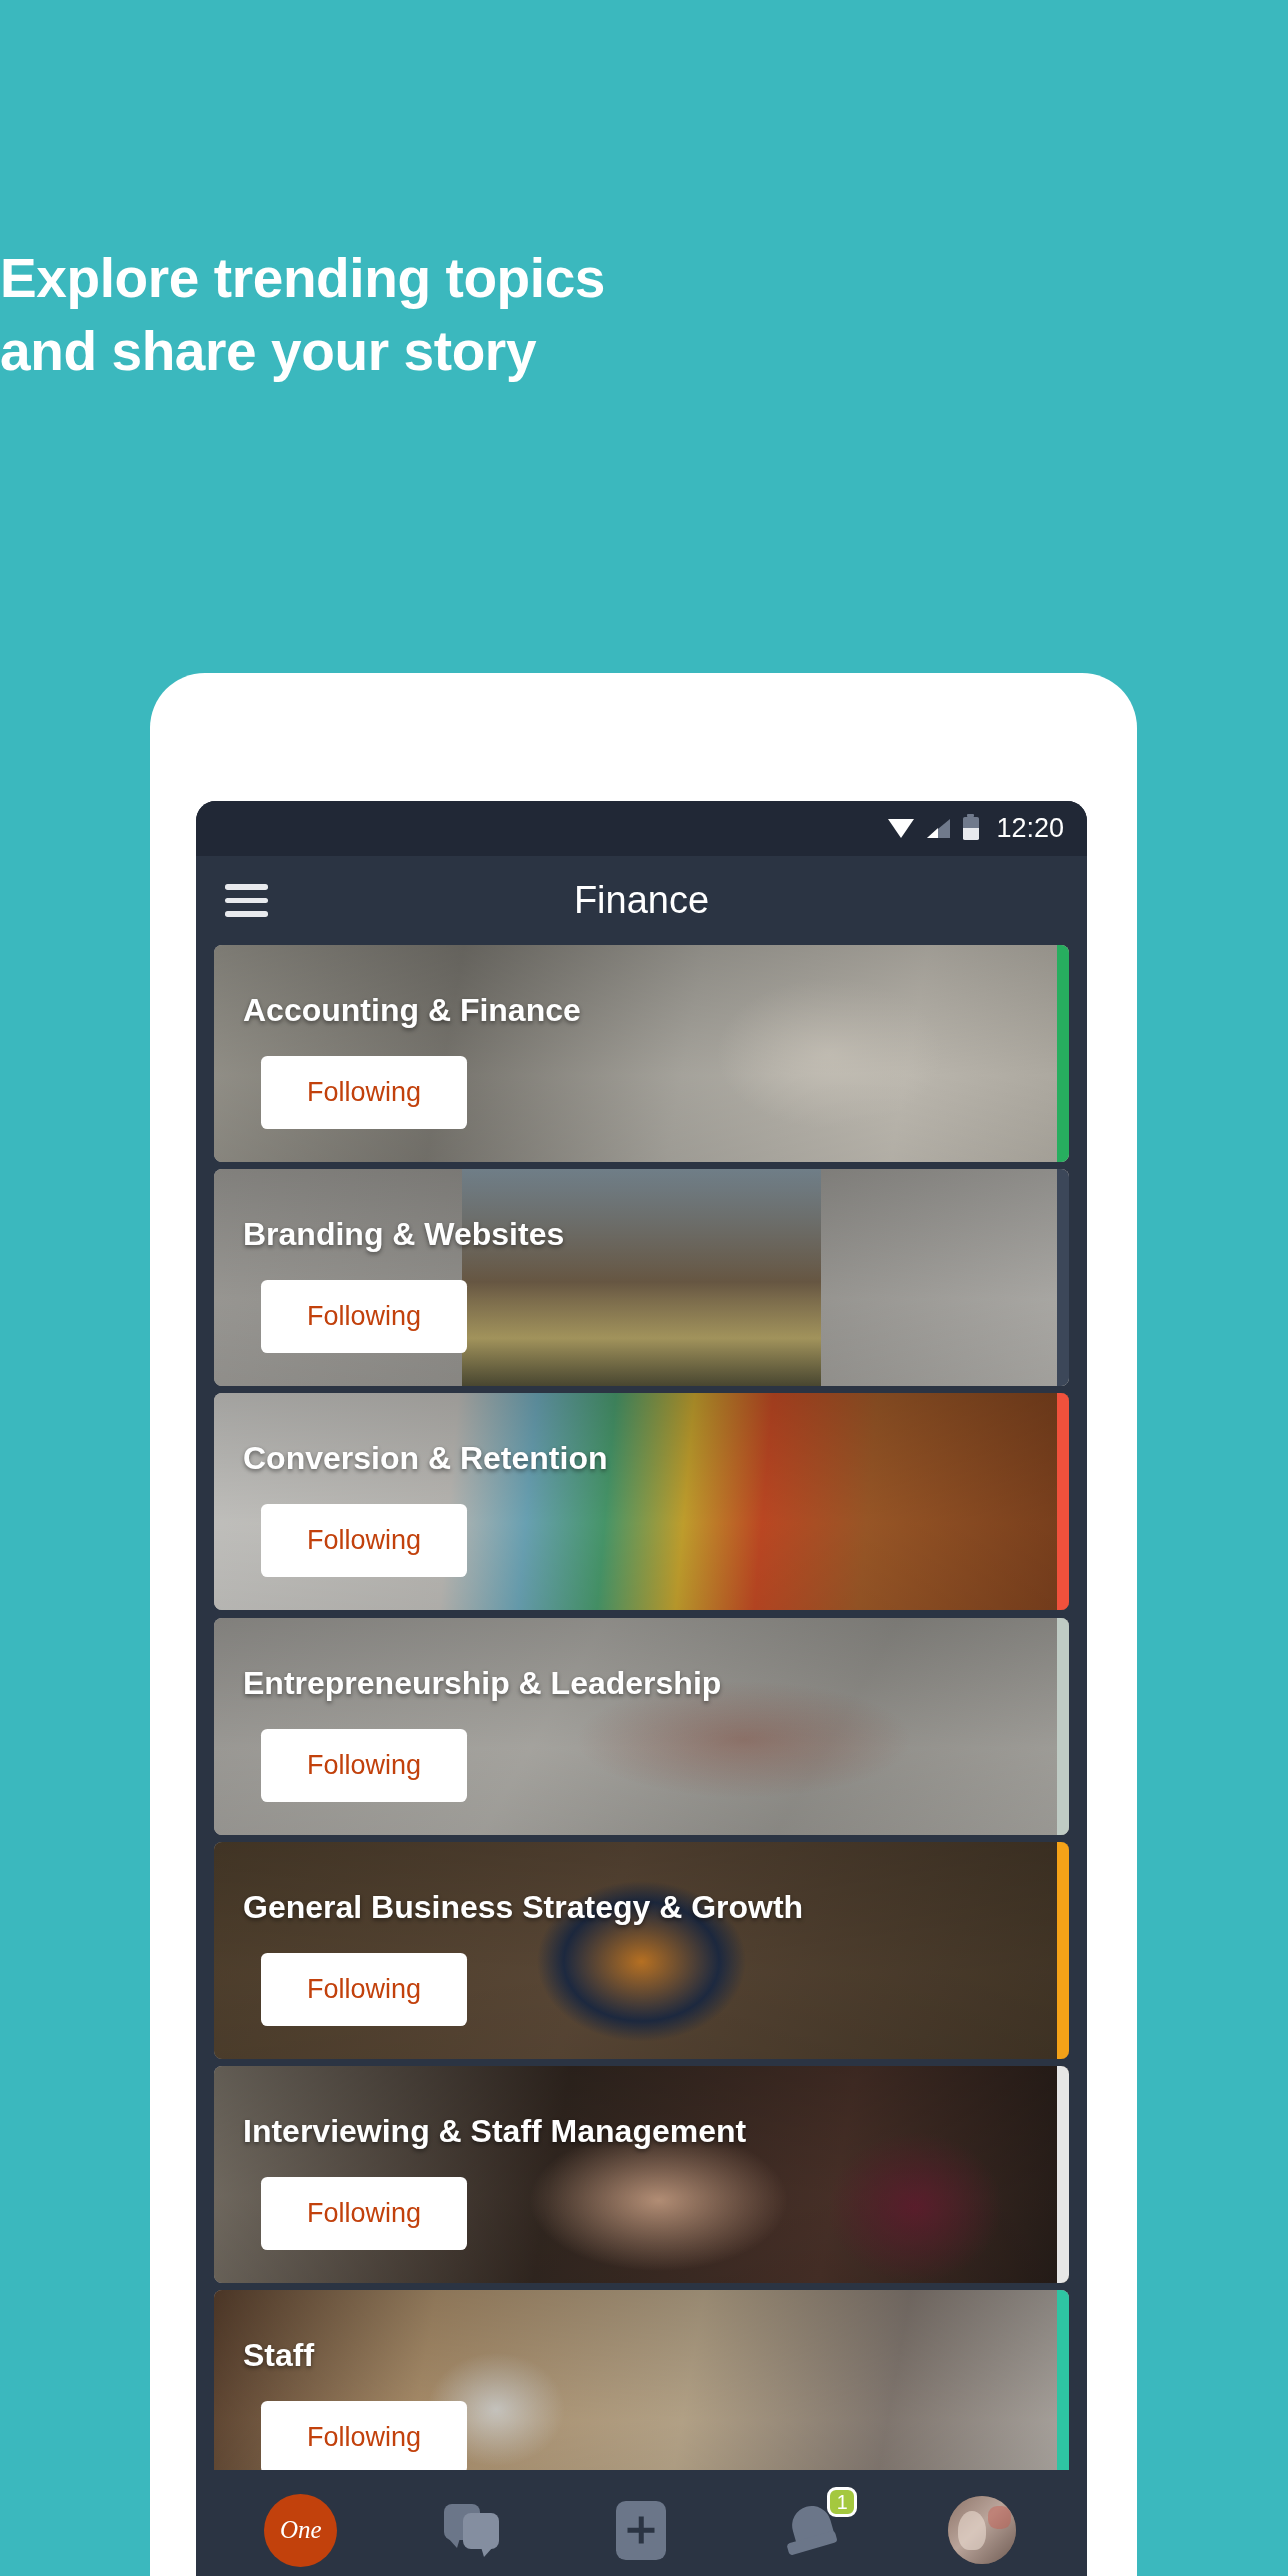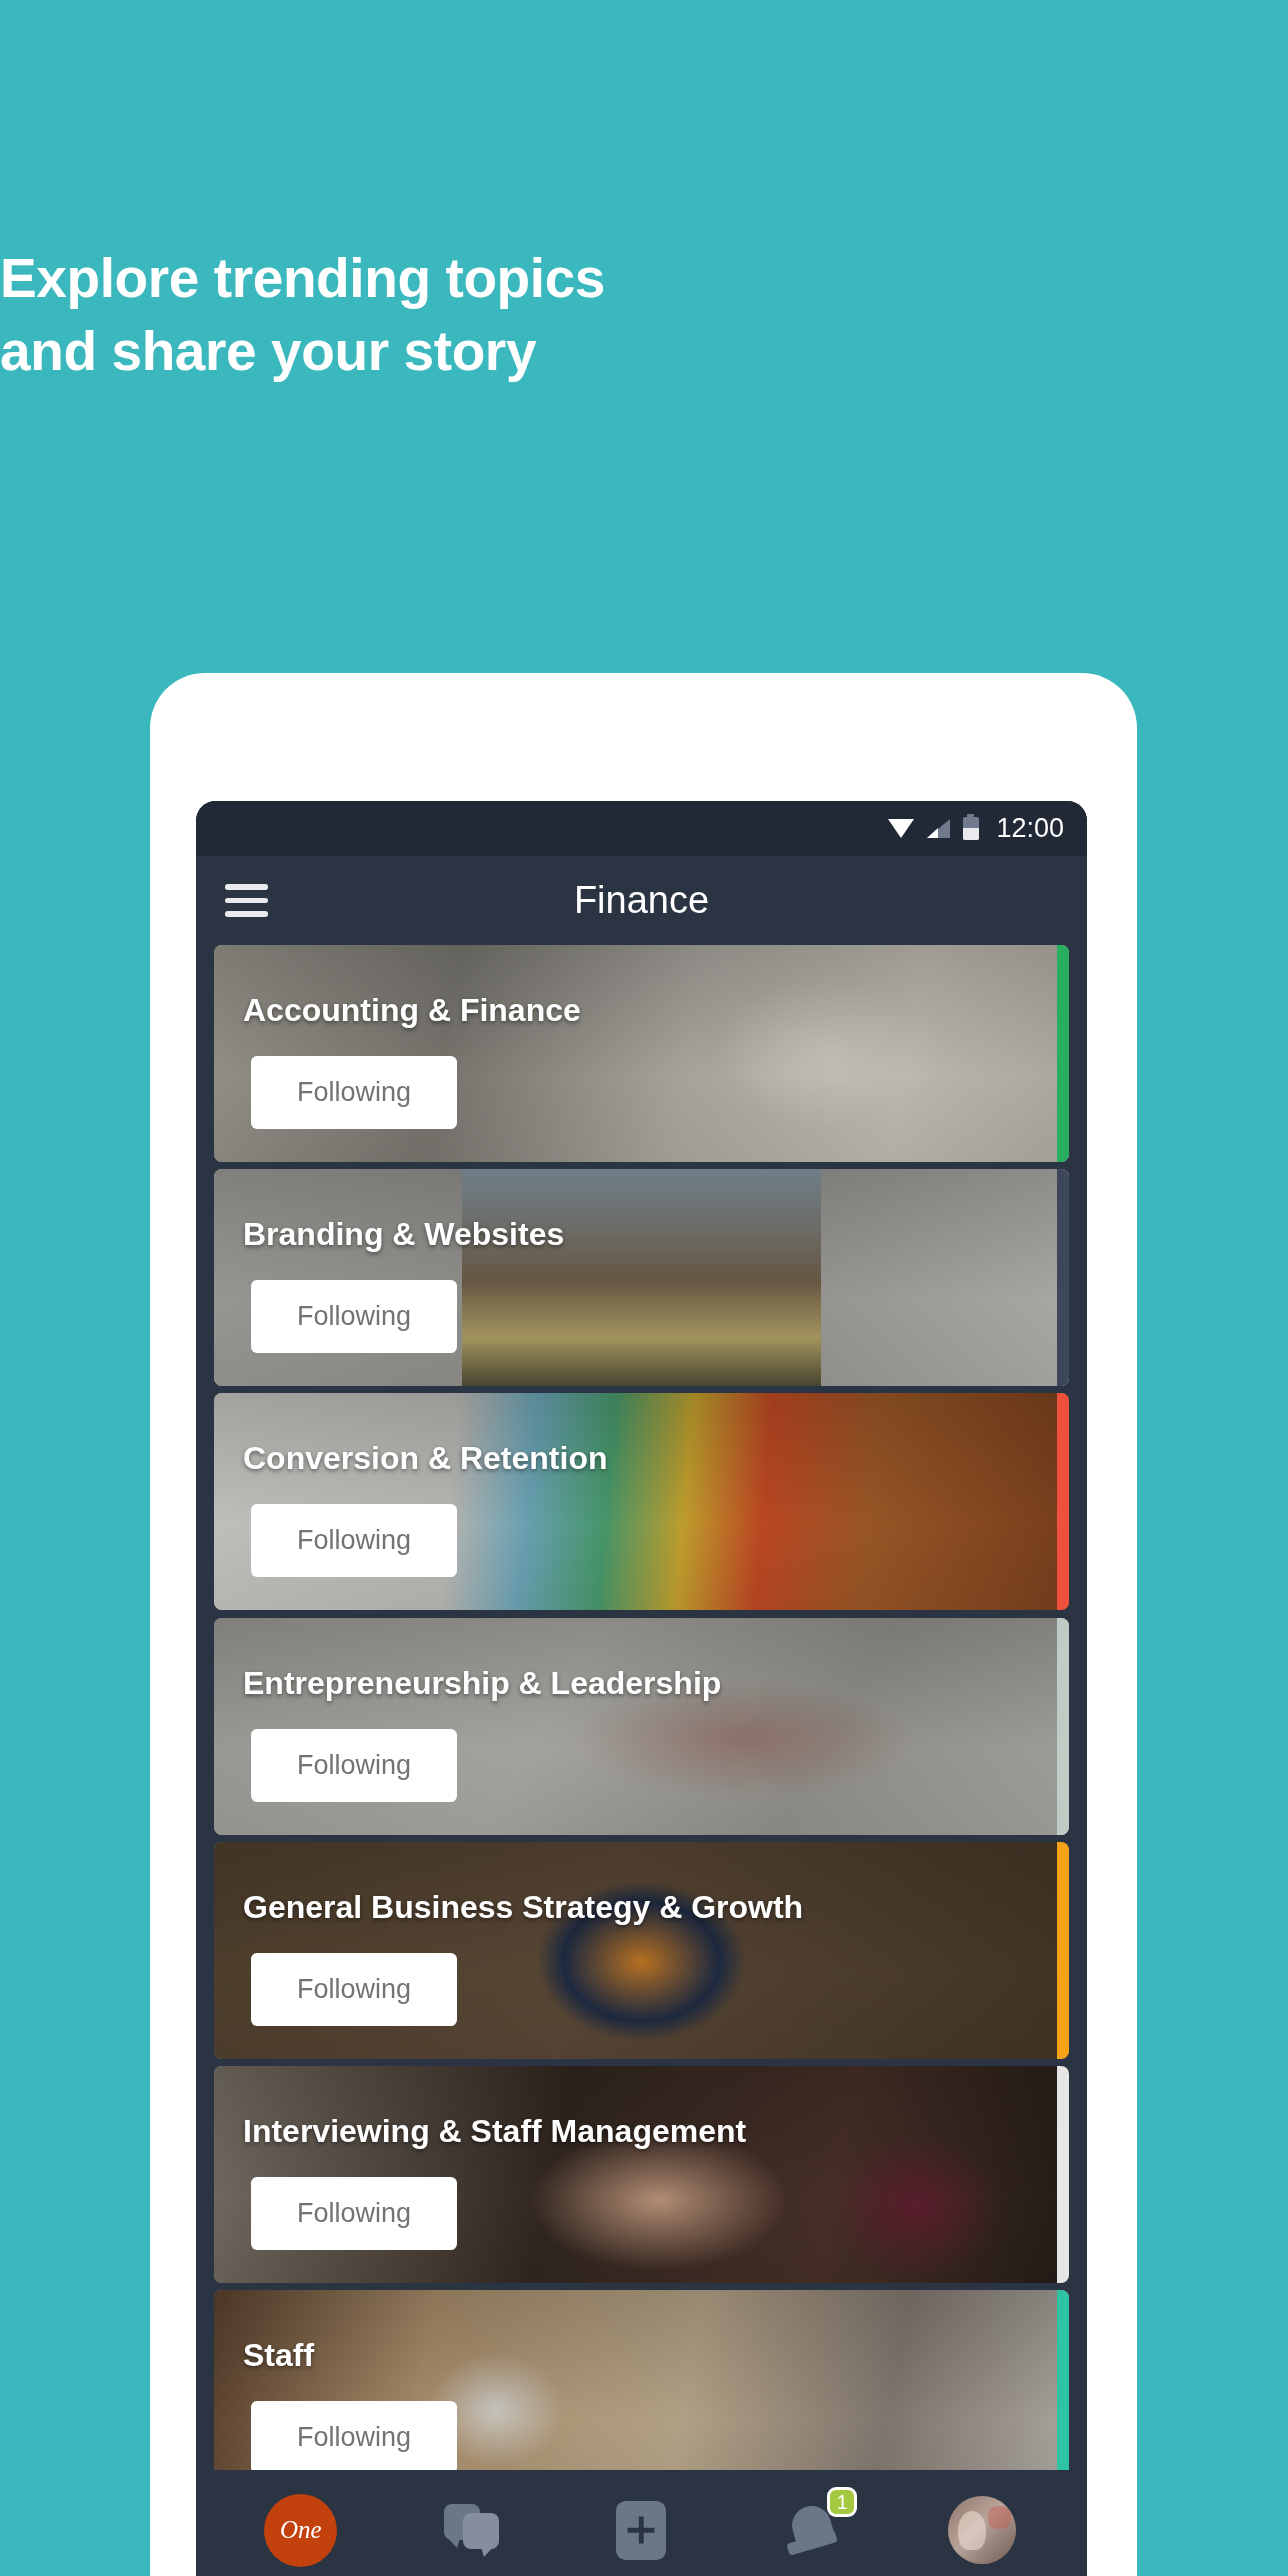--- a/index.html
+++ b/index.html
@@ -191,30 +191,30 @@
     position: absolute;
     left: 29px;
     top: 47px;
     color: #FFFFFF;
     font-size: 32px;
     font-weight: bold;
     text-shadow: 0 1.8px 4.5px rgba(0,0,0,0.45);
   }
   .follow-button {
     position: absolute;
-    left: 37px;
+    left: 47px;
     top: 111px;
     width: 206px;
     height: 73px;
     background: #FFFFFF;
     border-radius: 6.3px;
     display: flex;
     align-items: center;
     justify-content: center;
-    color: #737373;
+    color: #c2410c;
     font-size: 27px;
   }
 
   
   .bottom-nav {
     position: absolute;
     left: 0; bottom: 0;
     width: 100%;
     height: 120px;
     background: #2B3443;
@@ -339,21 +339,21 @@
 
 <div class="phone-frame"></div>
 
 <div class="phone-screen">
 
   <div class="status-bar">
     <div class="status-icons">
       <div class="icon-wifi"></div>
       <div class="icon-signal"></div>
       <div class="icon-battery"></div>
-      <div class="status-time">12:00</div>
+      <div class="status-time">12:20</div>
     </div>
   </div>
 
   <div class="app-bar">
     <div class="menu-button">
       <span></span>
       <span></span>
       <span></span>
     </div>
     <div class="app-title">Finance</div>

